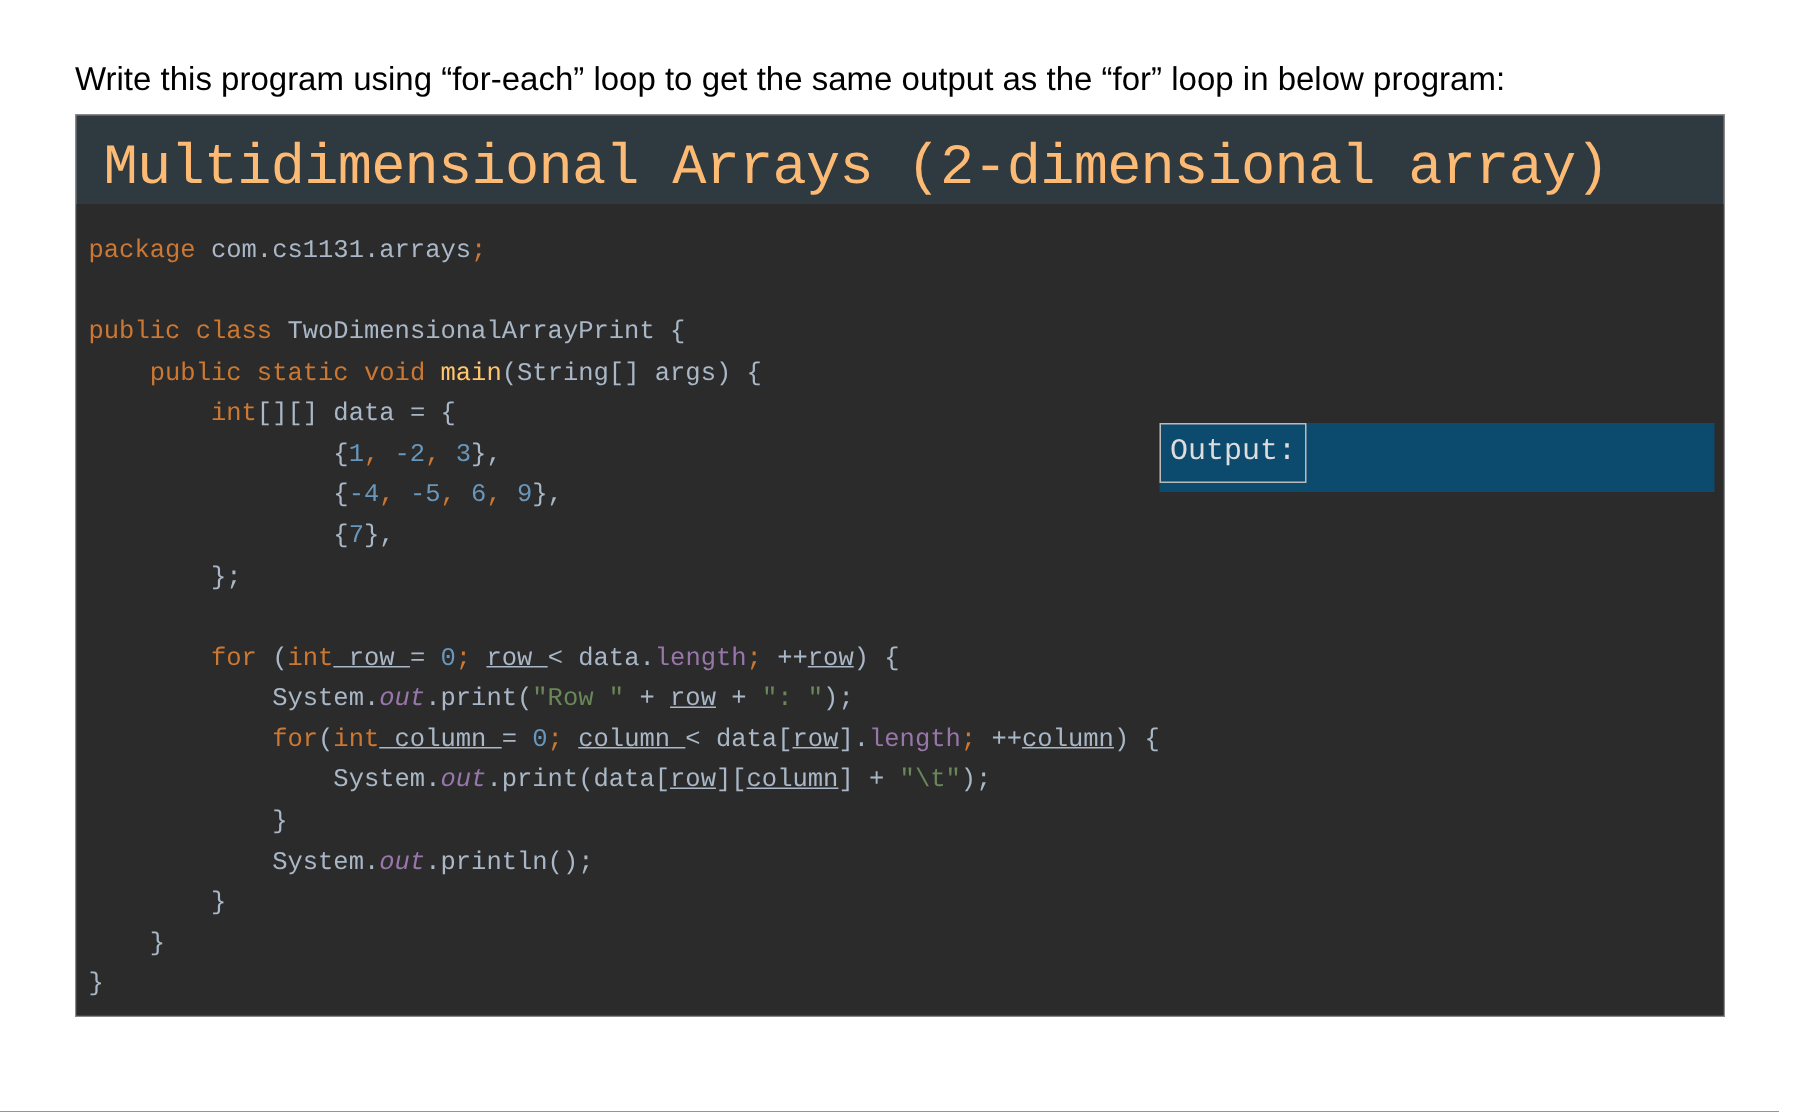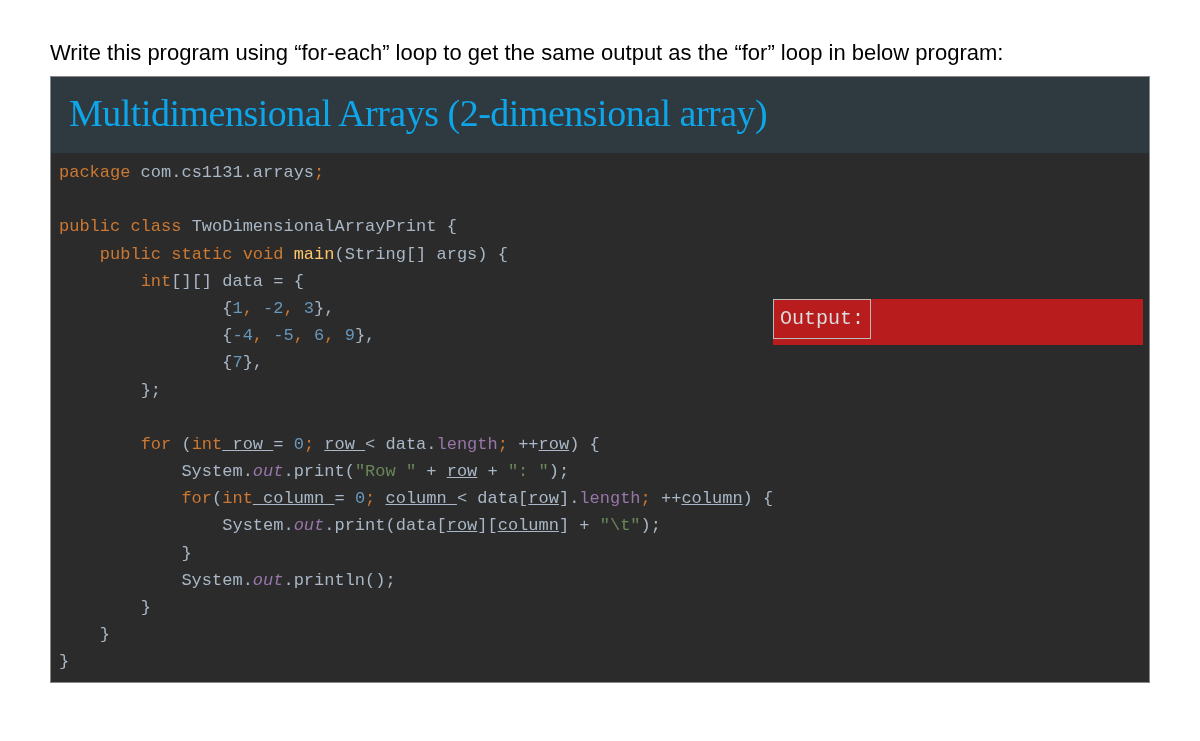--- a/index.html
+++ b/index.html
@@ -14,52 +14,52 @@
       font-size: 22px;
       color: #000;
       margin-bottom: 10px;
     }
     .slide {
       border: 1px solid #888;
       background: #2e3a40;
       position: relative;
     }
     .slide-title {
-      color: #0ea5e9;
+      color: #fdba74;
       font-size: 38px;
       font-weight: 400;
-      padding: 14px 18px 18px;
-      font-family: Liberation Serif, serif;
+      padding: 14px 18px 2px;
+      font-family: Liberation Mono, monospace;
       letter-spacing: -0.5px;
     }
     .code-block {
       background: #2b2b2b;
       font-family: 'Consolas', 'Courier New', monospace;
       font-size: 17px;
       line-height: 1.6;
       color: #a9b7c6;
-      padding: 6px 8px 6px;
+      padding: 18px 8px 6px;
       position: relative;
       min-height: 520px;
     }
     .kw { color: #cc7832; }
     .classname { color: #a9b7c6; }
     .method { color: #ffc66d; }
     .str { color: #6a8759; }
     .num { color: #6897bb; }
     .purple { color: #9876aa; font-style: italic; }
     .field { color: #9876aa; }
     .underline { text-decoration: underline; }
     pre { font-family: inherit; white-space: pre; }
     .output-panel {
       position: absolute;
       top: 146px;
       right: 6px;
       width: 370px;
-      background: #b91c1c;
+      background: #0c4a6e;
       font-family: 'Consolas', 'Courier New', monospace;
       font-size: 22px;
       color: #a9b7c6;
       line-height: 1.7;
     }
     .output-label {
       display: inline-block;
       border: 1px solid #bbb;
       color: #ddd;
       padding: 2px 6px;

